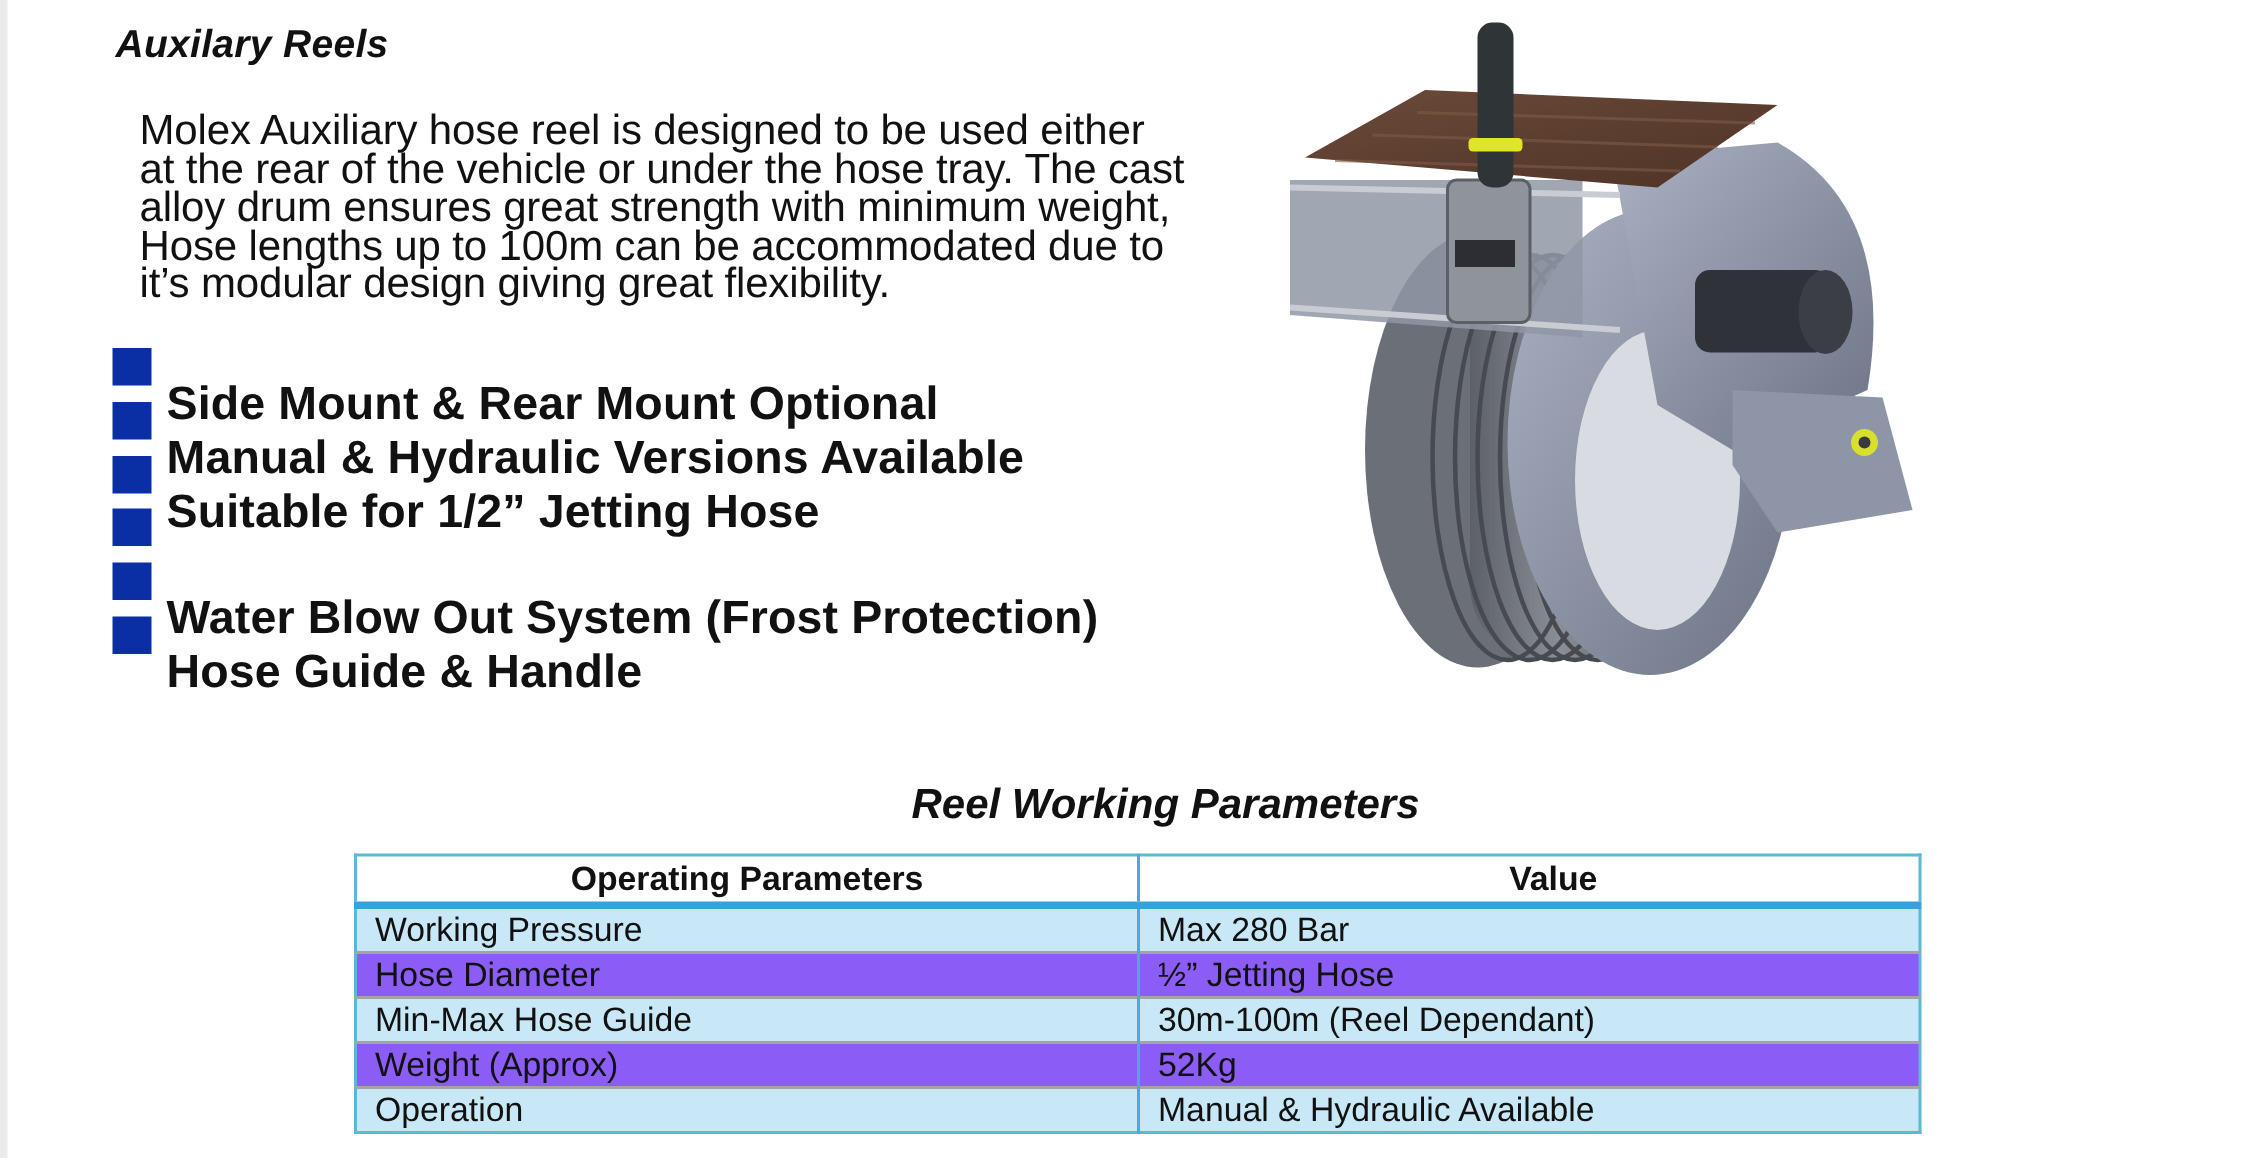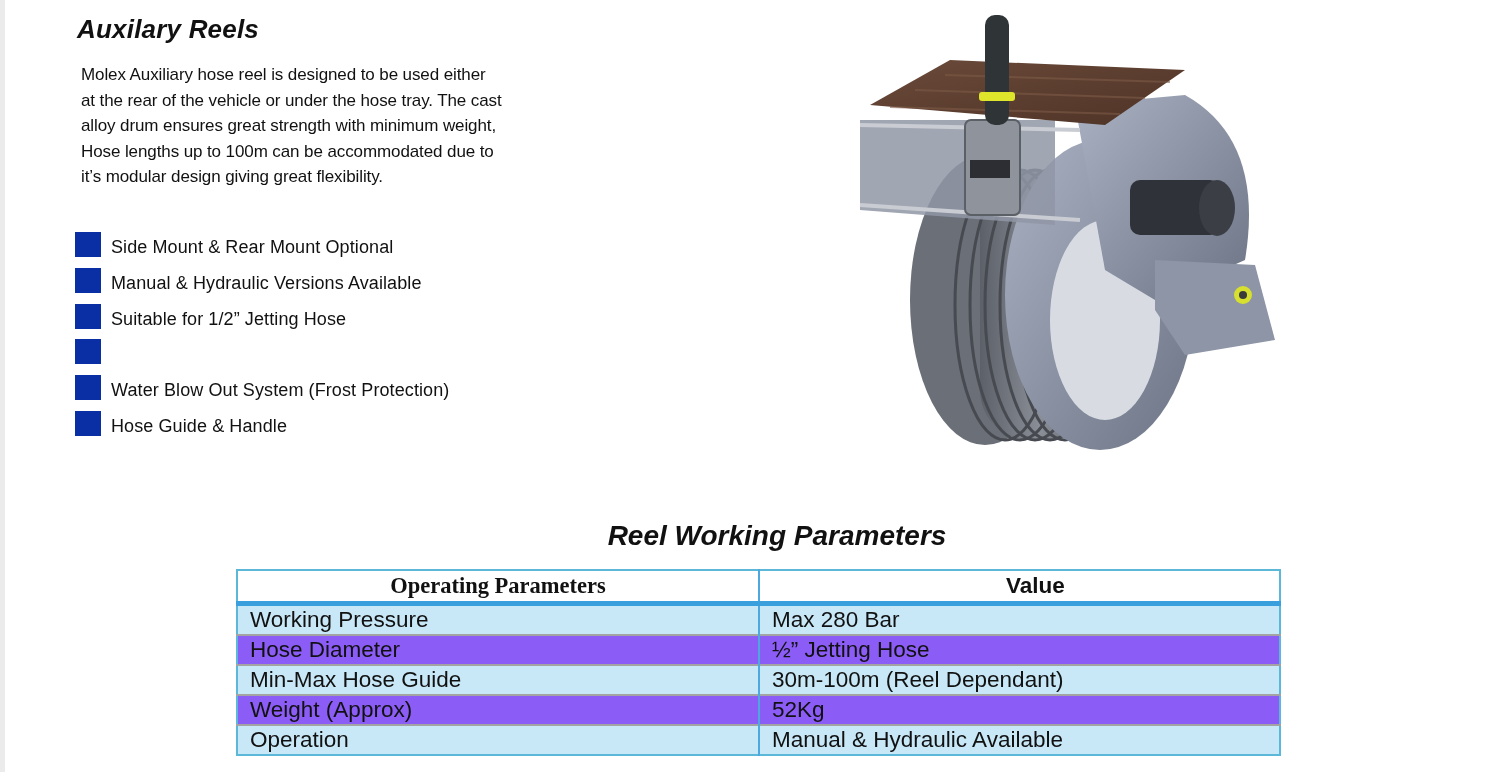--- a/index.html
+++ b/index.html
@@ -11,27 +11,27 @@
       position: relative;
     }
     .left-strip { position: absolute; left: 0; top: 0; width: 5px; height: 772px; background: #ebebeb; }
     .page-title {
       position: absolute; left: 77px; top: 14px;
       font-size: 26px; font-weight: bold; font-style: italic; margin: 0;
       letter-spacing: 0.2px;
     }
     .intro {
       position: absolute; left: 77px; top: 58px; width: 720px;
-      font-size: 17px; line-height: 25.5px; margin: 4px;
+      font-size: 28px; line-height: 25.5px; margin: 16px;
       letter-spacing: -0.1px;
     }
     .features { position: absolute; left: 75px; top: 232px; margin: 0; padding: 0; list-style: none; }
     .feature { position: relative; height: 35.8px; display: flex; align-items: flex-start; }
     .bullet { width: 26px; height: 25px; background: #0a2fa5; margin-top: 0px; flex: none; }
-    .feature-text { font-size: 18px; margin-left: 10px; margin-top: 5px; white-space: nowrap; letter-spacing: 0.1px; }
+    .feature-text { font-size: 31px; margin-left: 10px; margin-top: 19px; white-space: nowrap; letter-spacing: 0.1px; font-weight: bold; }
     .product-image { position: absolute; left: 855px; top: 10px; width: 430px; height: 440px; }
     .table-title {
       position: absolute; left: 0; width: 1480px; top: 520px; text-align: center;
       font-size: 28px; font-weight: bold; font-style: italic; margin: 0; padding-left: 37px;
     }
     .params-table {
       position: absolute; left: 236px; top: 569px; width: 1045px;
       border-collapse: collapse; border: 2px solid #5bb8d8;
       font-size: 22.5px;
     }
@@ -40,21 +40,21 @@
       border-bottom: 5px solid #3aa0dd; border-right: 2px solid #4ea8e0; padding: 0;
     }
     .params-table th:last-child { border-right: none; padding-left: 32px; }
     .params-table td {
       height: 28px; padding: 0 0 0 12px; border-top: 2px solid #a3a3a3;
       border-right: 2px solid #4ea8e0; white-space: nowrap;
     }
     .params-table td:last-child { border-right: none; }
     .params-table tr.odd td { background: #c8e7f7; }
     .params-table tr.even td { background: #8b5cf6; }
-    .col1 { width: 520px; font-family: Liberation Serif, serif; }
+    .col1 { width: 520px; }
   </style>
 </head>
 <body>
 
 <div class="left-strip"></div>
 
 <h1 class="page-title">Auxilary Reels</h1>
 
 <p class="intro">
   <span>Molex Auxiliary hose reel is designed to be used either</span><br>

